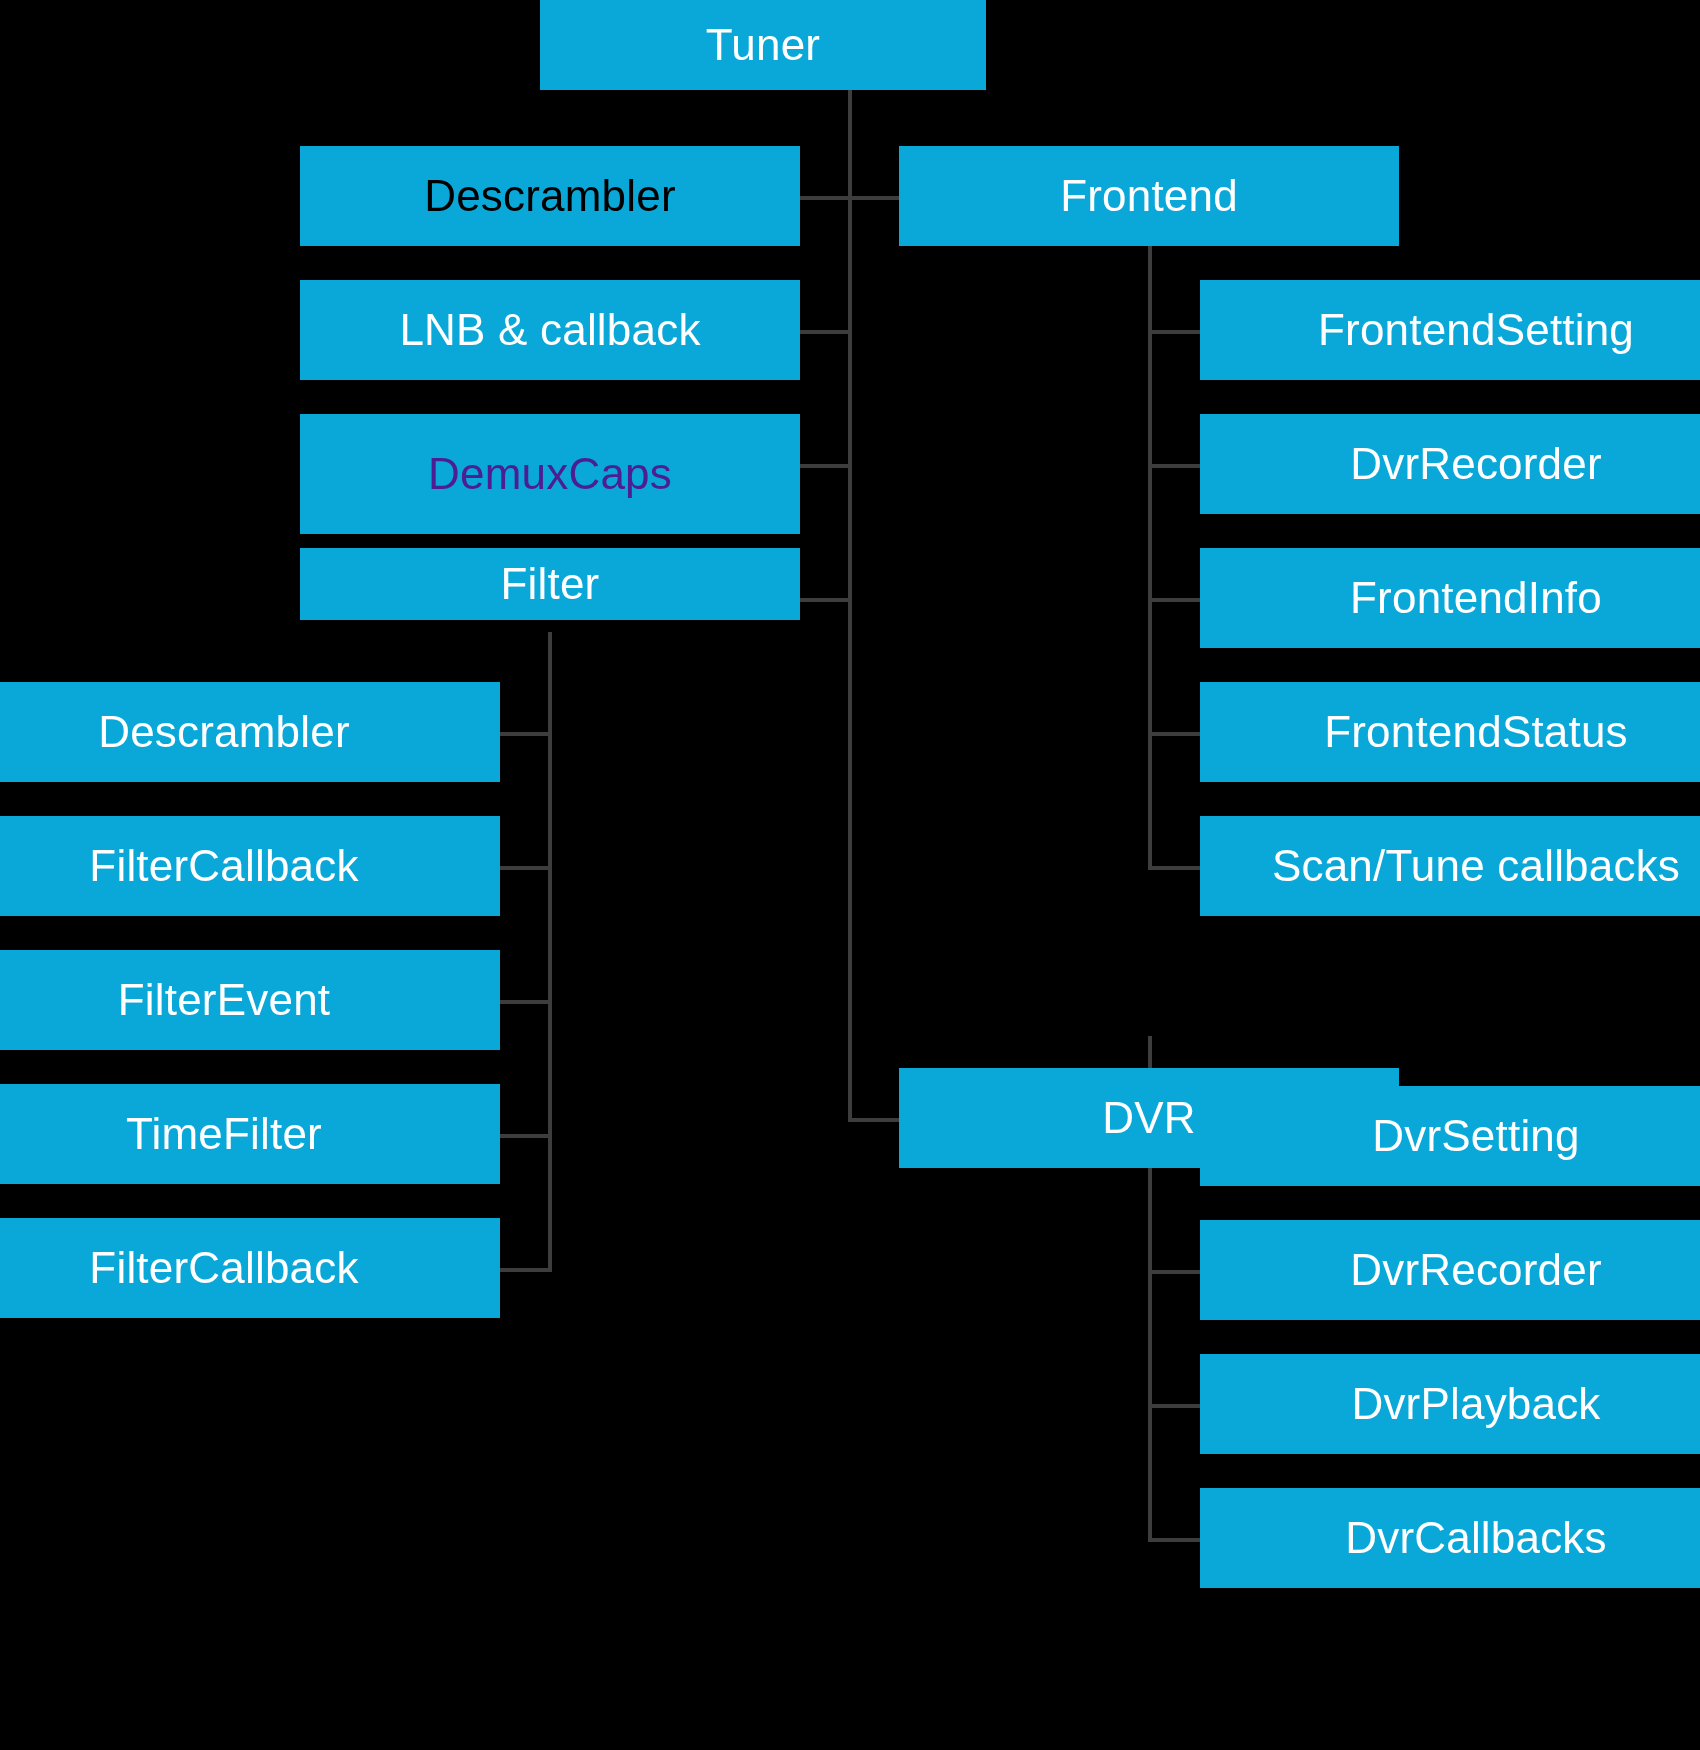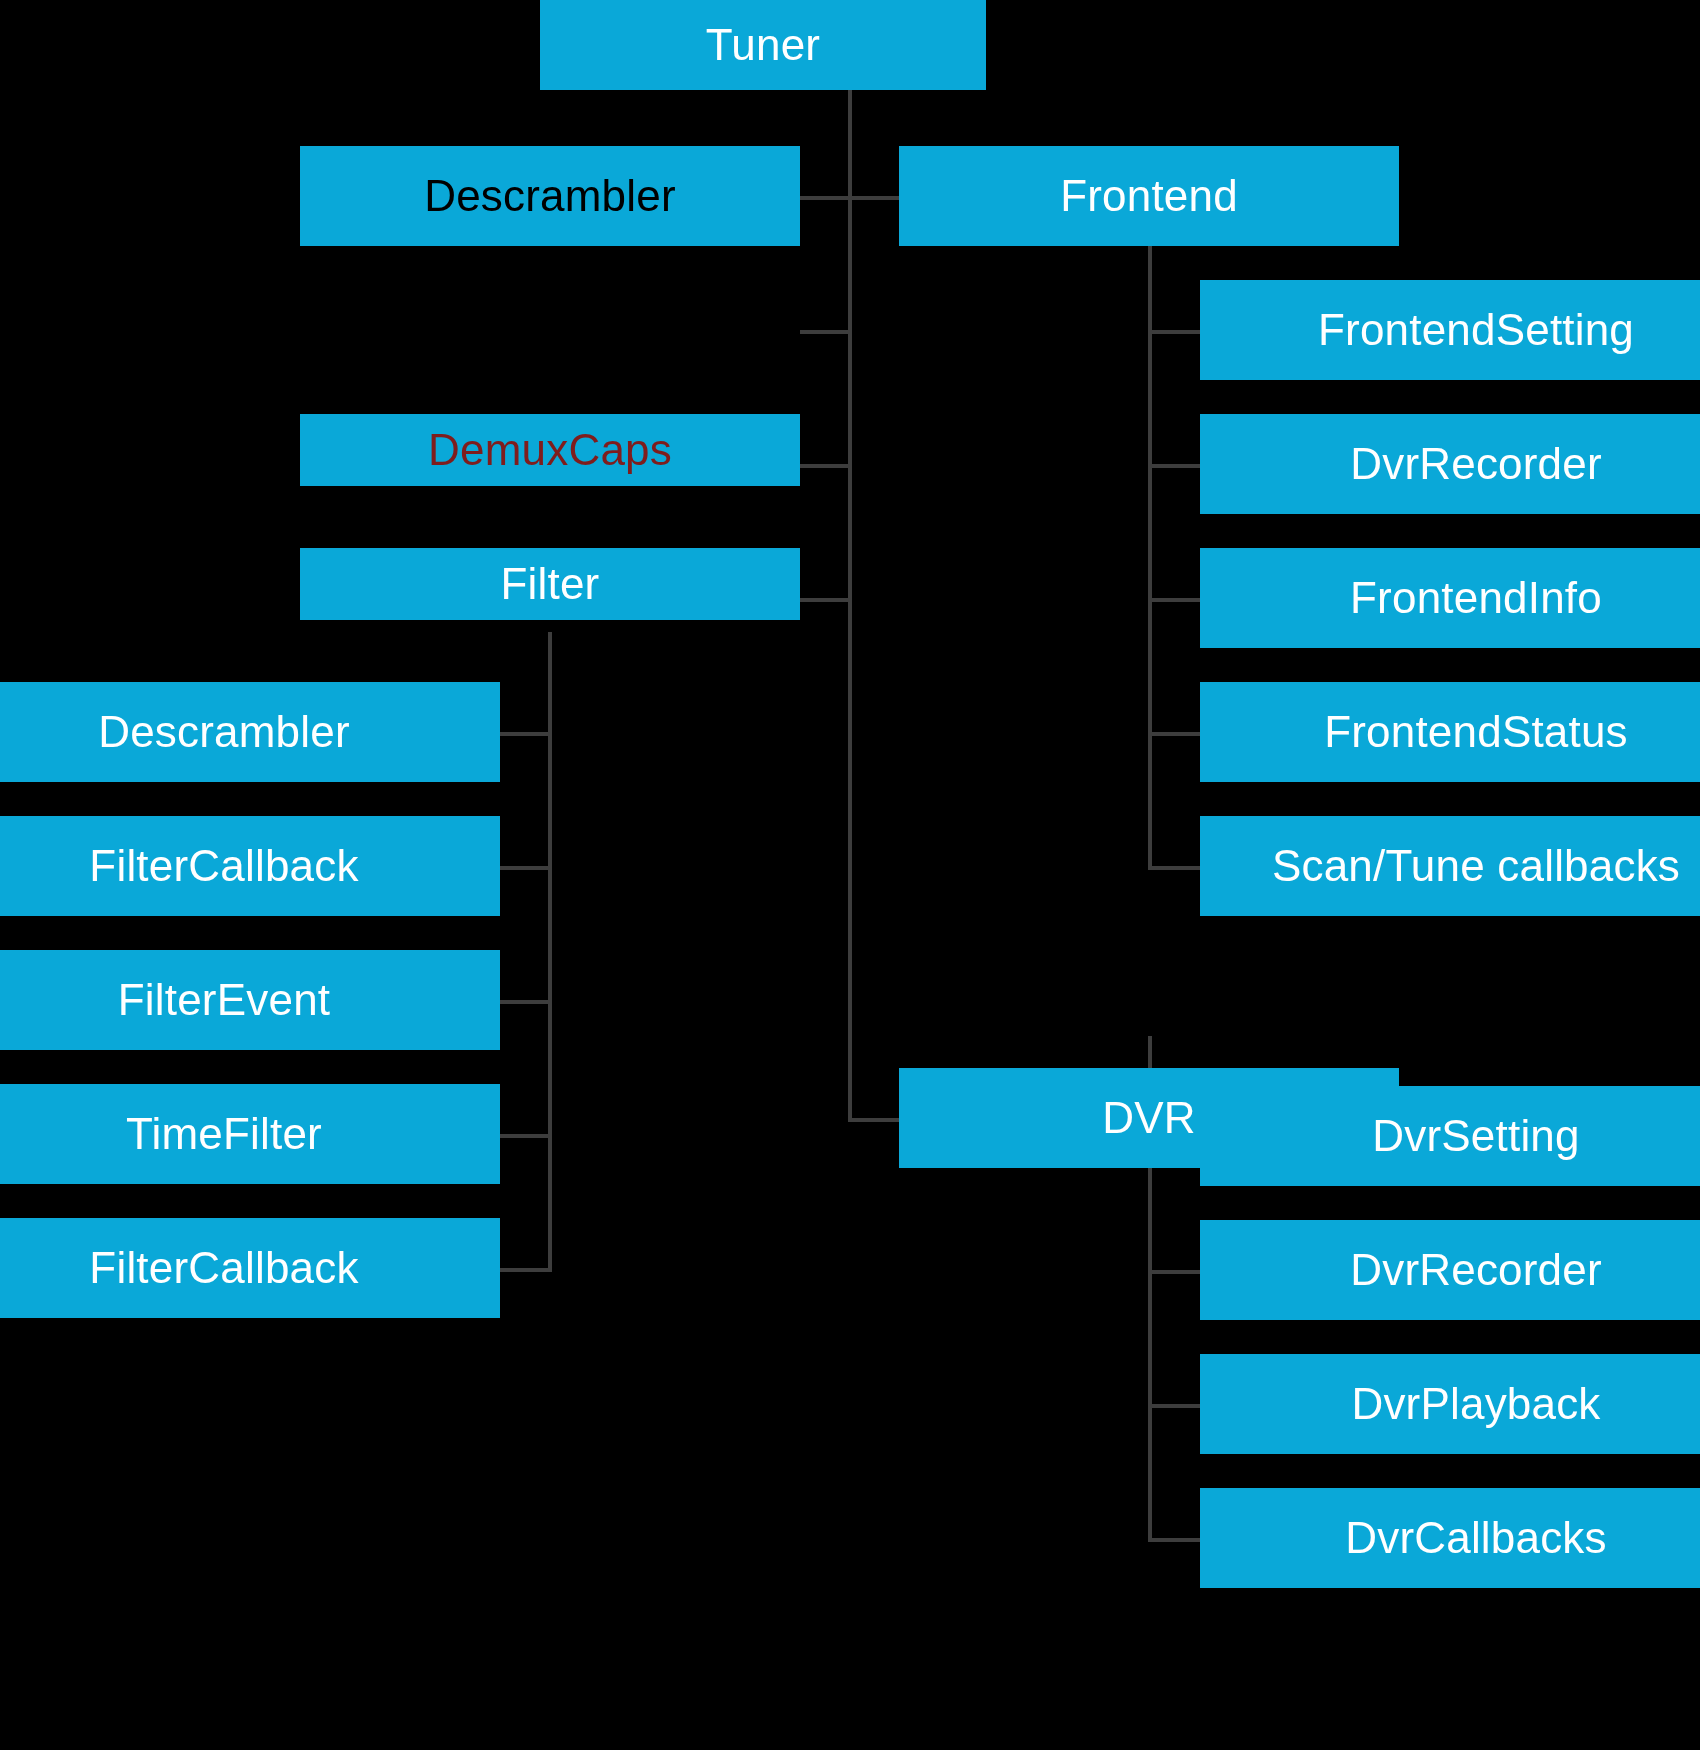--- a/index.html
+++ b/index.html
@@ -73,21 +73,24 @@
   <div class="conn conn-h" style="left: 1148px; top: 1404px; width: 54px; background: rgb(61, 61, 61);"></div>
   <div class="conn conn-h" style="left: 1148px; top: 1538px; width: 54px; background: rgb(61, 61, 61);"></div>
 
   <div class="node" style="left: 540px; top: 0px; width: 446px; height: 90px; background: rgb(10, 168, 216); color: rgb(255, 255, 255);">
     <span class="node-label">Tuner</span>
   </div>
 
   <div class="node" style="left: 300px; top: 146px; width: 500px; height: 100px; background: rgb(10, 168, 216); color: #000000;">
     <span class="node-label">Descrambler</span>
   </div>
-  <div class="node" style="left: 300px; top: 414px; width: 500px; height: 72px; background: rgb(10, 168, 216); color: #7f1d1d;">
+  <div class="node" style="left: 300px; top: 280px; width: 500px; height: 100px; background: rgb(10, 168, 216); color: rgb(255, 255, 255);">
+    <span class="node-label">LNB &amp; callback</span>
+  </div>
+  <div class="node" style="left: 300px; top: 414px; width: 500px; height: 120px; background: rgb(10, 168, 216); color: #4c1d95;">
     <span class="node-label">DemuxCaps</span>
   </div>
   <div class="node" style="left: 300px; top: 548px; width: 500px; height: 72px; background: rgb(10, 168, 216); color: rgb(255, 255, 255);">
     <span class="node-label">Filter</span>
   </div>
 
   <div class="node" style="left: -52px; top: 682px; width: 552px; height: 100px; background: rgb(10, 168, 216); color: rgb(255, 255, 255);">
     <span class="node-label">Descrambler</span>
   </div>
   <div class="node" style="left: -52px; top: 816px; width: 552px; height: 100px; background: rgb(10, 168, 216); color: rgb(255, 255, 255);">

